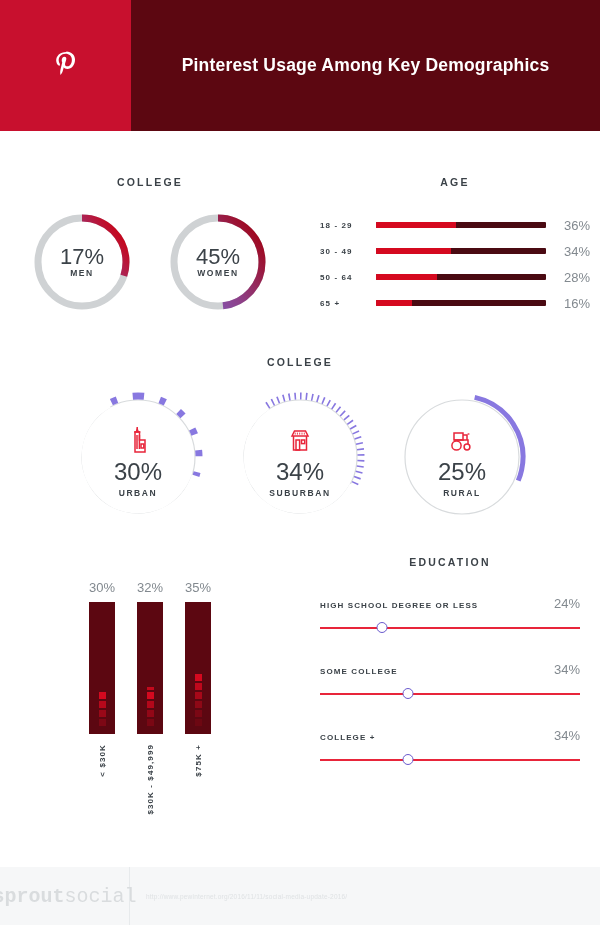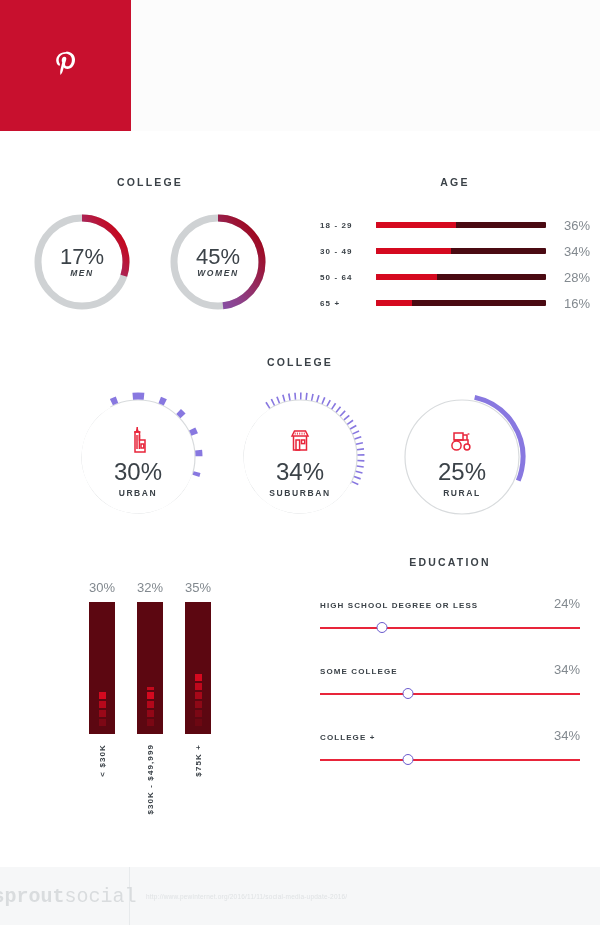--- a/index.html
+++ b/index.html
@@ -41,21 +41,21 @@
   .donuts { display:flex; justify-content:center; gap:32px; margin-top:22px; }
   .donut { position:relative; width:104px; height:104px; }
   .donut svg { position:absolute; left:0; top:0; }
   .donut-label {
     position:absolute; left:0; top:0; width:104px; height:104px;
     display:flex; flex-direction:column; align-items:center; justify-content:center;
   }
   .donut-pct { font-size:22px; color:#3b4248; font-weight:300; line-height:1; }
   .donut-name {
     font-size:8.5px; font-weight:bold; letter-spacing:1.6px;
-    color:#3b4248; margin-top:0;font-style:italic;
+    color:#3b4248; margin-top:0;
   }
 
   
   .age-block { position:absolute; left:320px; top:45px; width:270px; }
   .age-rows { margin-top:24px; }
   .age-row { display:flex; align-items:center; height:26px; }
   .age-key {
     width:56px; font-size:8px; font-weight:bold; letter-spacing:1.1px;
     color:#3b4248; text-align:left;
   }
@@ -131,20 +131,23 @@
 </head>
 <body>
 
 <div class="page">
 
   <div class="header">
     <div class="header-logo">
       <svg width="38" height="38" viewBox="0 0 24 24">
         <path fill="#ffffff" d="M12.2 3.1c-4.1 0-6.4 2.6-6.4 5.4 0 1.3.7 2.9 1.9 3.4.2.1.3 0 .3-.2l.2-.8c.1-.2 0-.3-.1-.4-.4-.5-.7-1.3-.7-2.1 0-2.1 1.6-4.1 4.3-4.1 2.3 0 4 1.5 4 3.7 0 2.5-1.2 4.2-2.9 4.2-.9 0-1.6-.7-1.4-1.7.3-1.1.8-2.3.8-3.1 0-.7-.4-1.3-1.2-1.3-1 0-1.7 1-1.7 2.3 0 .8.3 1.4.3 1.4l-1.1 4.6c-.3 1.3-.1 3 0 3.1 0 .1.2.1.2 0 .1-.1.9-1.1 1.2-2.2l.7-2.5c.3.6 1.2 1.1 2.2 1.1 2.9 0 4.9-2.6 4.9-6 0-2.6-2.2-5-5.5-5z"></path>
       </svg>
+    </div>
+    <div class="header-title-wrap">
+      <div class="header-title">Pinterest Usage Among Key Demographics</div>
     </div>
   </div>
 
   <div class="content">
 
     <div class="gender-block">
       <div class="sec-title">COLLEGE</div>
       <div class="donuts">
 
         <div class="donut">

